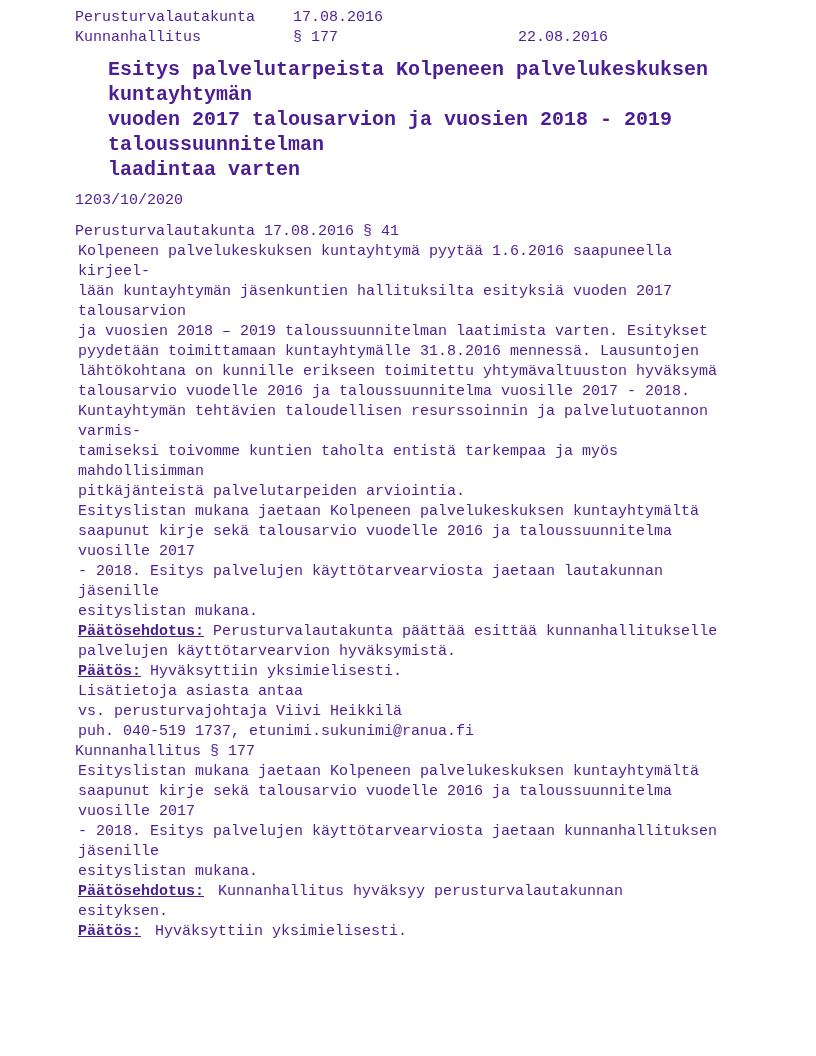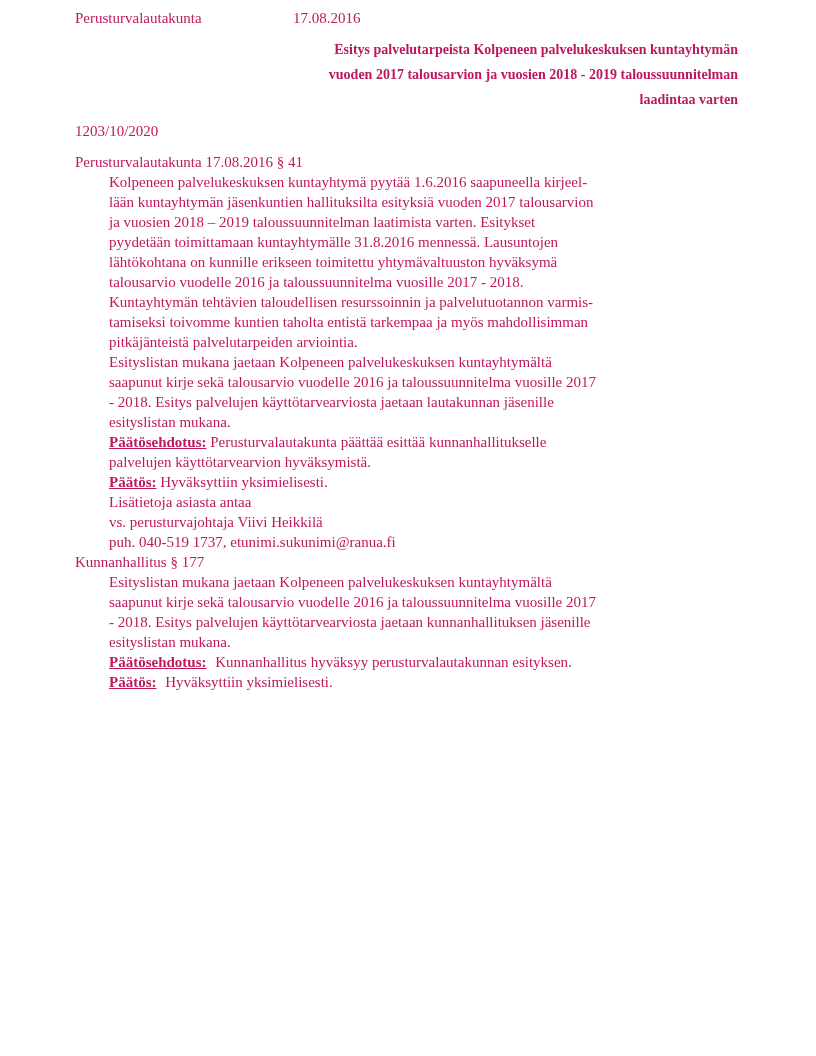--- a/index.html
+++ b/index.html
@@ -1,61 +1,65 @@
 <!DOCTYPE html>
 <html><head>
 <meta charset="utf-8">
 <style>
   html, body { margin: 0; padding: 0; background: #ffffff; }
   .page {
     position: relative;
     width: 816px;
     height: 1056px;
     background: #ffffff;
-    color: #be185d;
-    font-family: Liberation Serif, serif;
+    color: #4c1d95;
+    font-family: Liberation Mono, monospace;
     font-size: 15px;
     line-height: 20px;
     overflow: hidden;
   }
   .header-table { padding-top: 8px; margin-left: 75px; }
   .header-row { display: grid; grid-template-columns: 218px 225px 1fr; line-height: 20px; }
   .doc-title {
-    margin: 9px 0 0 48px;
+    margin: 9px 0 0 108px;
     width: 690px;
-    font-size: 14px;
+    font-size: 20px;
     font-weight: bold;
     line-height: 25px;
     white-space: pre-line;
-    text-align: right;
   }
   .case-number { margin: 9px 0 0 75px; }
   .section-heading { margin-left: 75px; }
   #s1-heading { margin-top: 11px; }
   #s2-heading { margin-top: 0; }
-  .indent { margin-left: 109px; width: 640px; }
+  .indent { margin-left: 78px; width: 640px; }
   .indent p { margin: 0; white-space: pre-line; }
   .mt14 { margin-top: 14px; }
   .mt13 { margin-top: 13px; }
   .mt15 { margin-top: 15px; }
   .mt17 { margin-top: 17px; }
   .mt36 { margin-top: 36px; }
   .label { font-weight: bold; text-decoration: underline; }
   .after-label { white-space: pre-line; }
   .wide-gap { margin-left: 5px; text-align: center; }
 </style>
 </head>
 <body>
 
 <div class="page">
 
   <div class="header-table">
     <div class="header-row">
       <span>Perusturvalautakunta</span>
       <span>17.08.2016</span>
+    </div>
+    <div class="header-row">
+      <span>Kunnanhallitus</span>
+      <span>§ 177</span>
+      <span>22.08.2016</span>
     </div>
   </div>
 
   <div class="doc-title">Esitys palvelutarpeista Kolpeneen palvelukeskuksen kuntayhtymän
 vuoden 2017 talousarvion ja vuosien 2018 - 2019 taloussuunnitelman
 laadintaa varten</div>
 
   <div class="case-number">1203/10/2020</div>
 
   <div class="section-heading" id="s1-heading">Perusturvalautakunta 17.08.2016 § 41</div>

